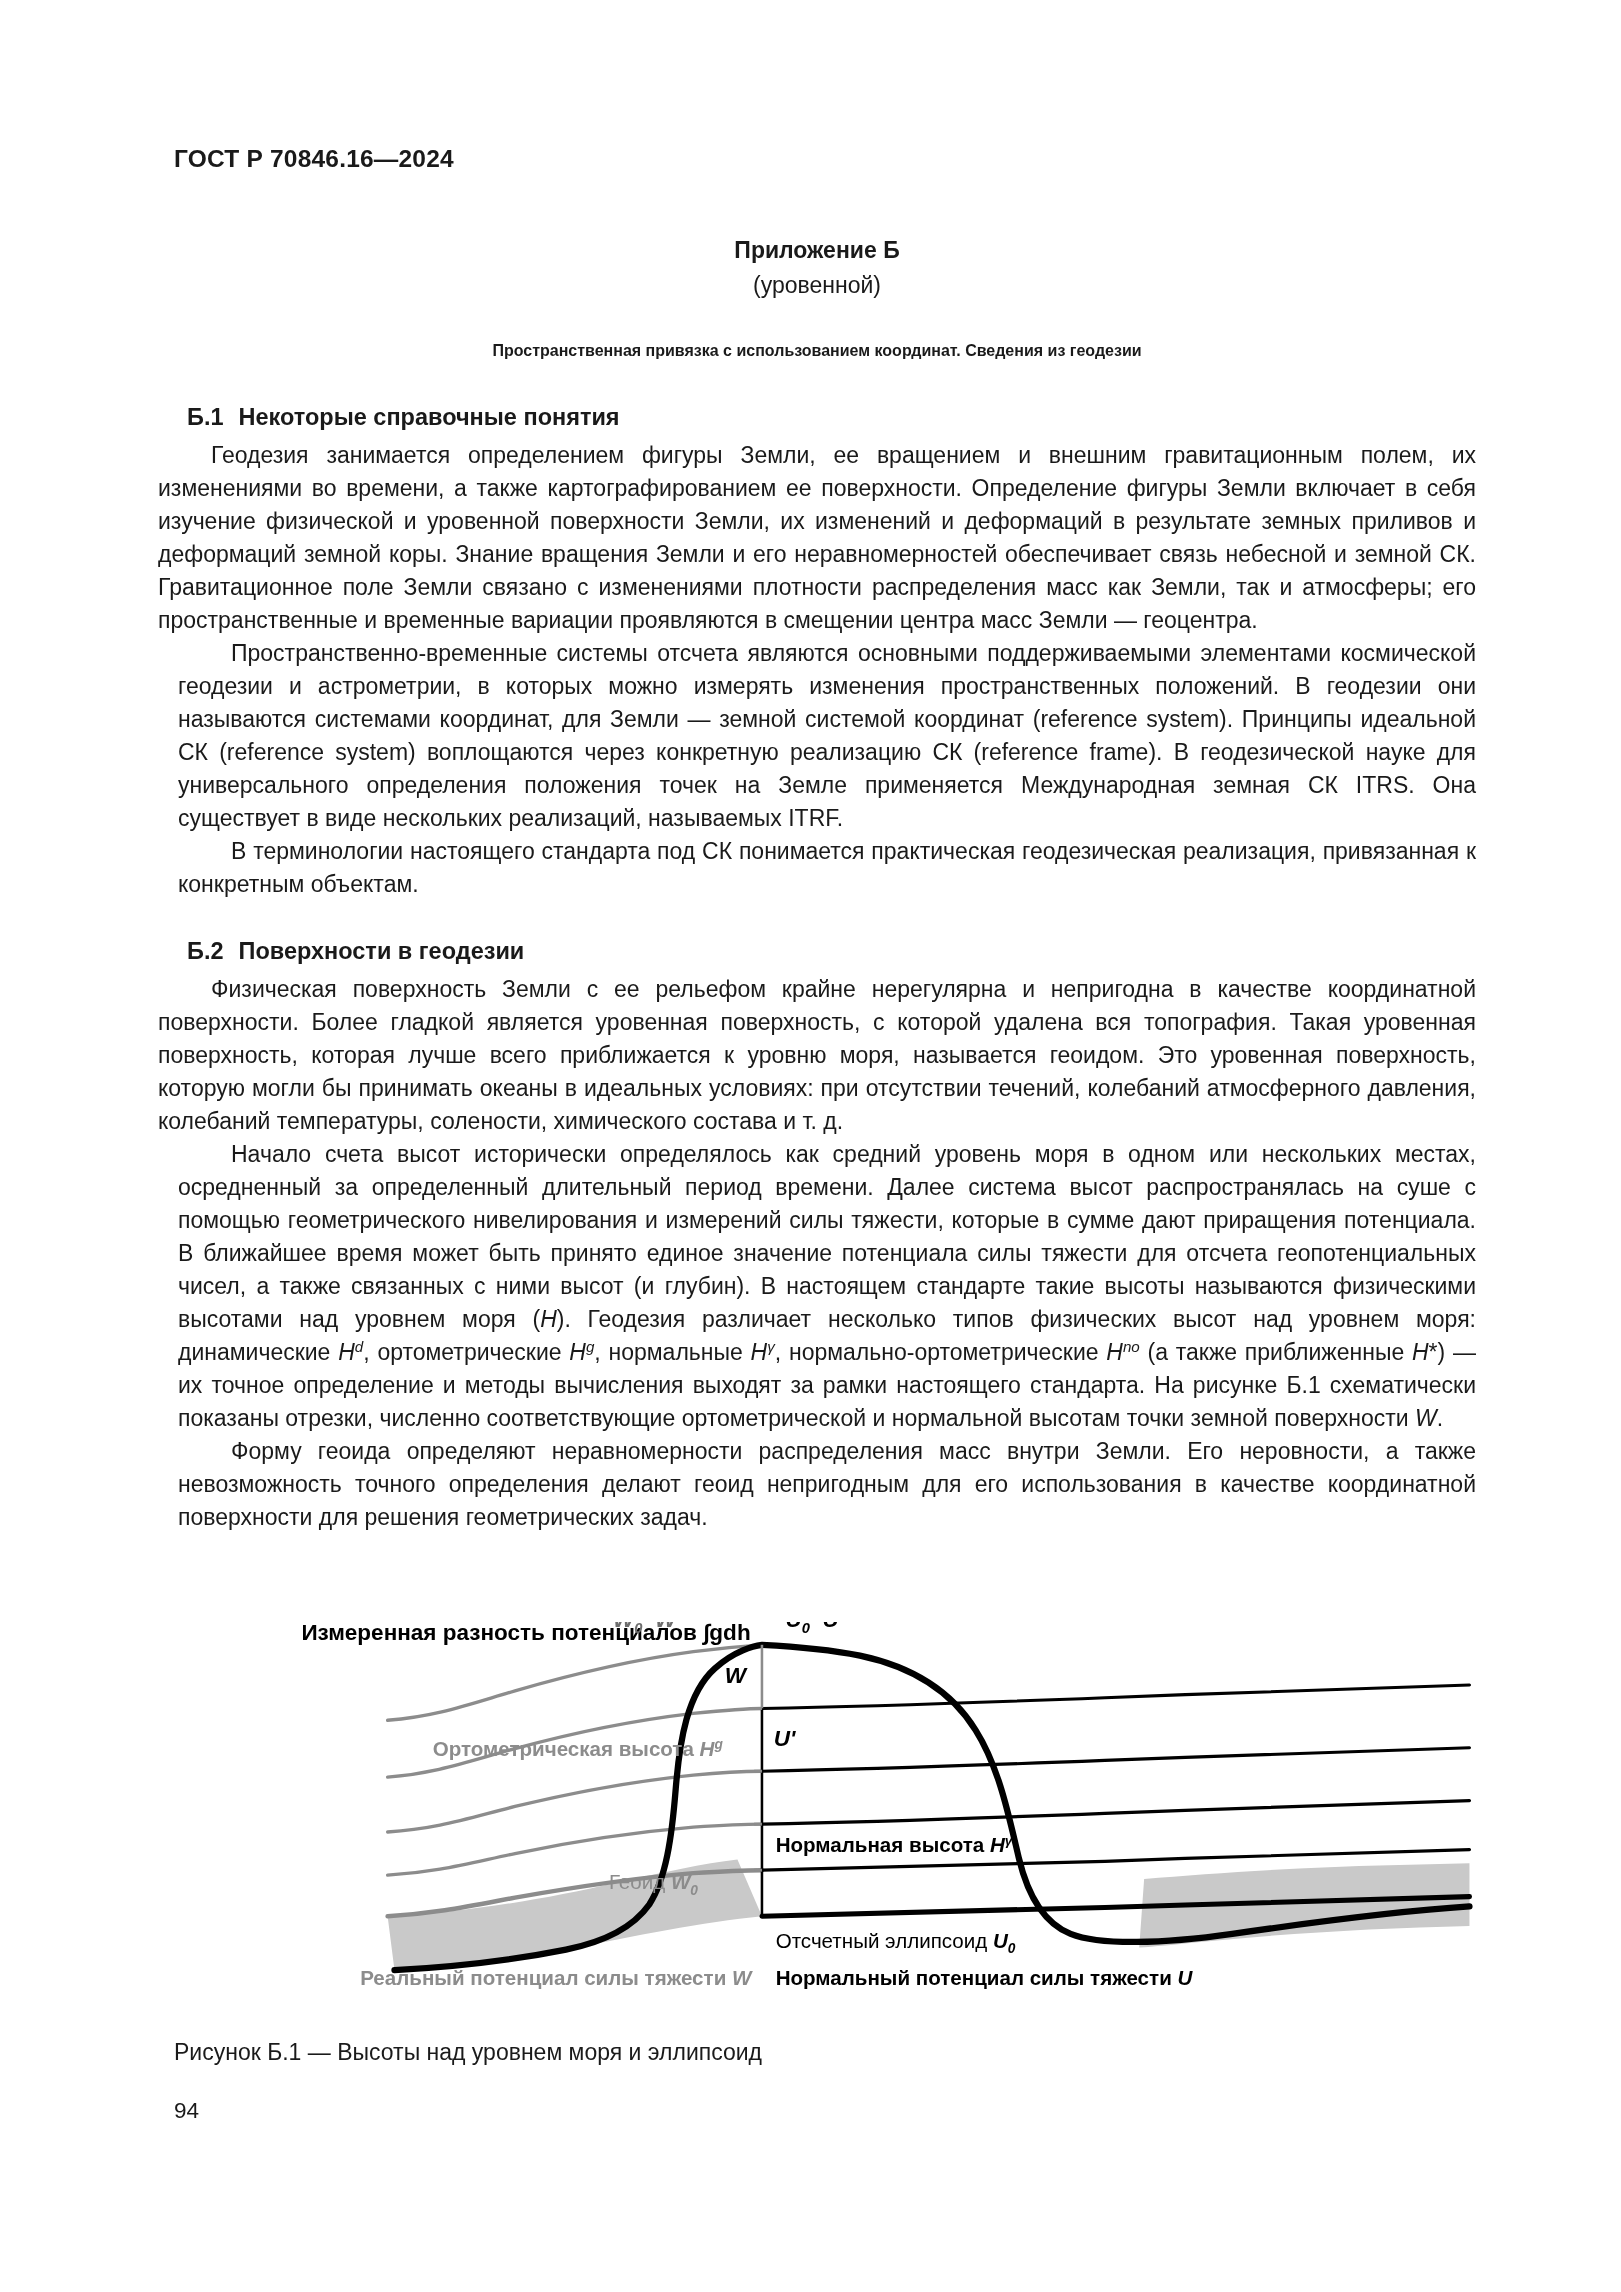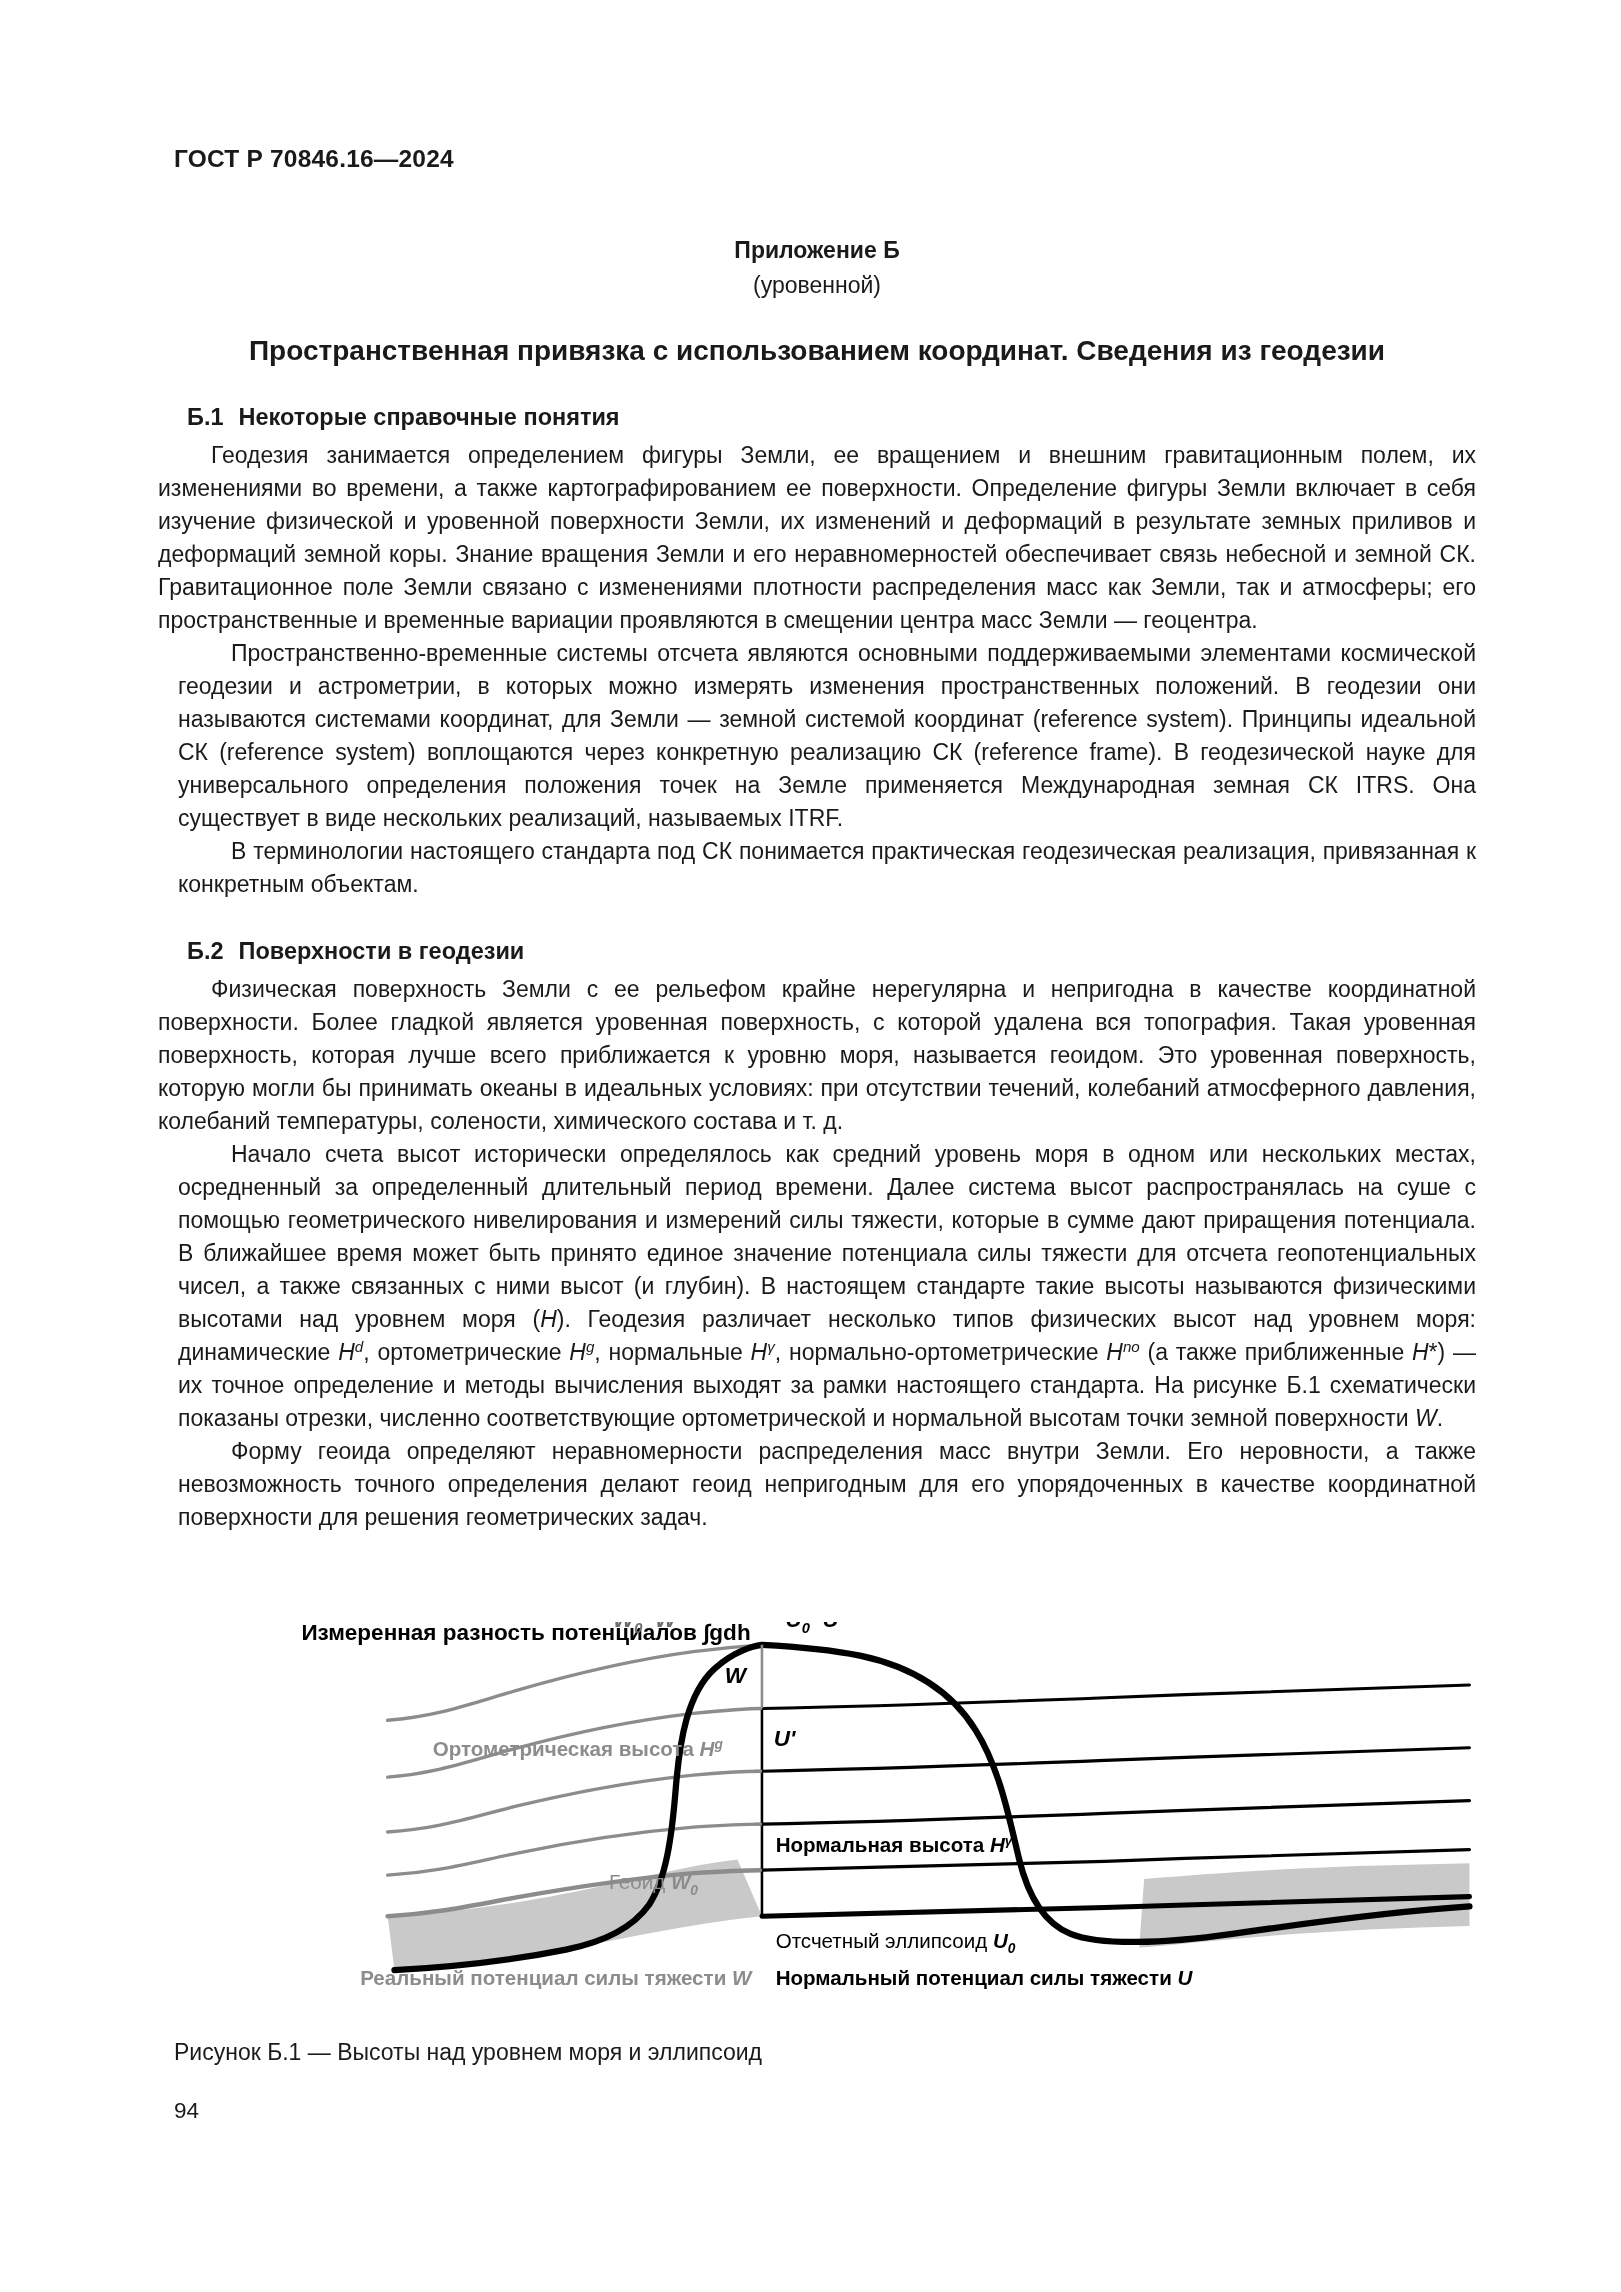--- a/index.html
+++ b/index.html
@@ -36,21 +36,21 @@
     line-height:35px;
   }
   .annex-sub {
     text-align:center;
     font-size:23px;
     font-weight:normal;
     line-height:35px;
   }
   .annex-title {
     text-align:center;
-    font-size:28px;
+    font-size:16px;
     font-weight:bold;
     margin-top:31px;
     line-height:33px;
   }
   h3.sec {
     font-size:23.5px;
     font-weight:bold;
     margin:35px 0 5.9px 29px;
     line-height:31px;
   }
@@ -115,21 +115,21 @@
     </h3>
     <p class="body">Геодезия занимается определением фигуры Земли, ее вращением и внешним гравитационным полем, их изменениями во времени, а также картографированием ее поверхности. Определение фигуры Земли включает в себя изучение физической и уровенной поверхности Земли, их изменений и деформаций в результате земных приливов и деформаций земной коры. Знание вращения Земли и его неравномерностей обеспечивает связь небесной и земной СК. Гравитационное поле Земли связано с изменениями плотности распределения масс как Земли, так и атмосферы; его пространственные и временные вариации проявляются в смещении центра масс Земли — геоцентра.</p>
     <p class="body">Пространственно-временные системы отсчета являются основными поддерживаемыми элементами космической геодезии и астрометрии, в которых можно измерять изменения пространственных положений. В геодезии они называются системами координат, для Земли — земной системой координат (reference system). Принципы идеальной СК (reference system) воплощаются через конкретную реализацию СК (reference frame). В геодезической науке для универсального определения положения точек на Земле применяется Международная земная СК ITRS. Она существует в виде нескольких реализаций, называемых ITRF.</p>
     <p class="body">В терминологии настоящего стандарта под СК понимается практическая геодезическая реализация, привязанная к конкретным объектам.</p>
 
     <h3 class="sec">
       <span class="num">Б.2</span><span>Поверхности в геодезии</span>
     </h3>
     <p class="body">Физическая поверхность Земли с ее рельефом крайне нерегулярна и непригодна в качестве координатной поверхности. Более гладкой является уровенная поверхность, с которой удалена вся топография. Такая уровенная поверхность, которая лучше всего приближается к уровню моря, называется геоидом. Это уровенная поверхность, которую могли бы принимать океаны в идеальных условиях: при отсутствии течений, колебаний атмосферного давления, колебаний температуры, солености, химического состава и т. д.</p>
     <p class="body" id="para-heights">Начало счета высот исторически определялось как средний уровень моря в одном или нескольких местах, осредненный за определенный длительный период времени. Далее система высот распространялась на суше с помощью геометрического нивелирования и измерений силы тяжести, которые в сумме дают приращения потенциала. В ближайшее время может быть принято единое значение потенциала силы тяжести для отсчета геопотенциальных чисел, а также связанных с ними высот (и глубин). В настоящем стандарте такие высоты называются физическими высотами над уровнем моря (<i>H</i>). Геодезия различает несколько типов физических высот над уровнем моря: динамические <i>H</i><sup><i>d</i></sup>, ортометрические <i>H</i><sup><i>g</i></sup>, нормальные <i>H</i><sup><i>γ</i></sup>, нормально-ортометрические <i>H</i><sup><i>no</i></sup> (а также приближенные <i>H</i>*) — их точное определение и методы вычисления выходят за рамки настоящего стандарта. На рисунке Б.1 схематически показаны отрезки, численно соответствующие ортометрической и нормальной высотам точки земной поверхности <i>W</i>.</p>
-    <p class="body">Форму геоида определяют неравномерности распределения масс внутри Земли. Его неровности, а также невозможность точного определения делают геоид непригодным для его упорядоченных в качестве координатной поверхности для решения геометрических задач.</p>
+    <p class="body">Форму геоида определяют неравномерности распределения масс внутри Земли. Его неровности, а также невозможность точного определения делают геоид непригодным для его использования в качестве координатной поверхности для решения геометрических задач.</p>
 
   </div>
 
   <div class="figure-wrap">
     <div class="fig-box">
       <svg width="1318" height="368" viewBox="0 0 1345 375" xmlns="http://www.w3.org/2000/svg">
 
         <path d="M 218,300 C 300,296 380,282 450,266 C 500,255 540,246 575,242
                  L 600,300 C 540,306 470,320 400,334 C 340,346 280,352 225,355 Z" fill="#c9c9c9" stroke="none"></path>
 

